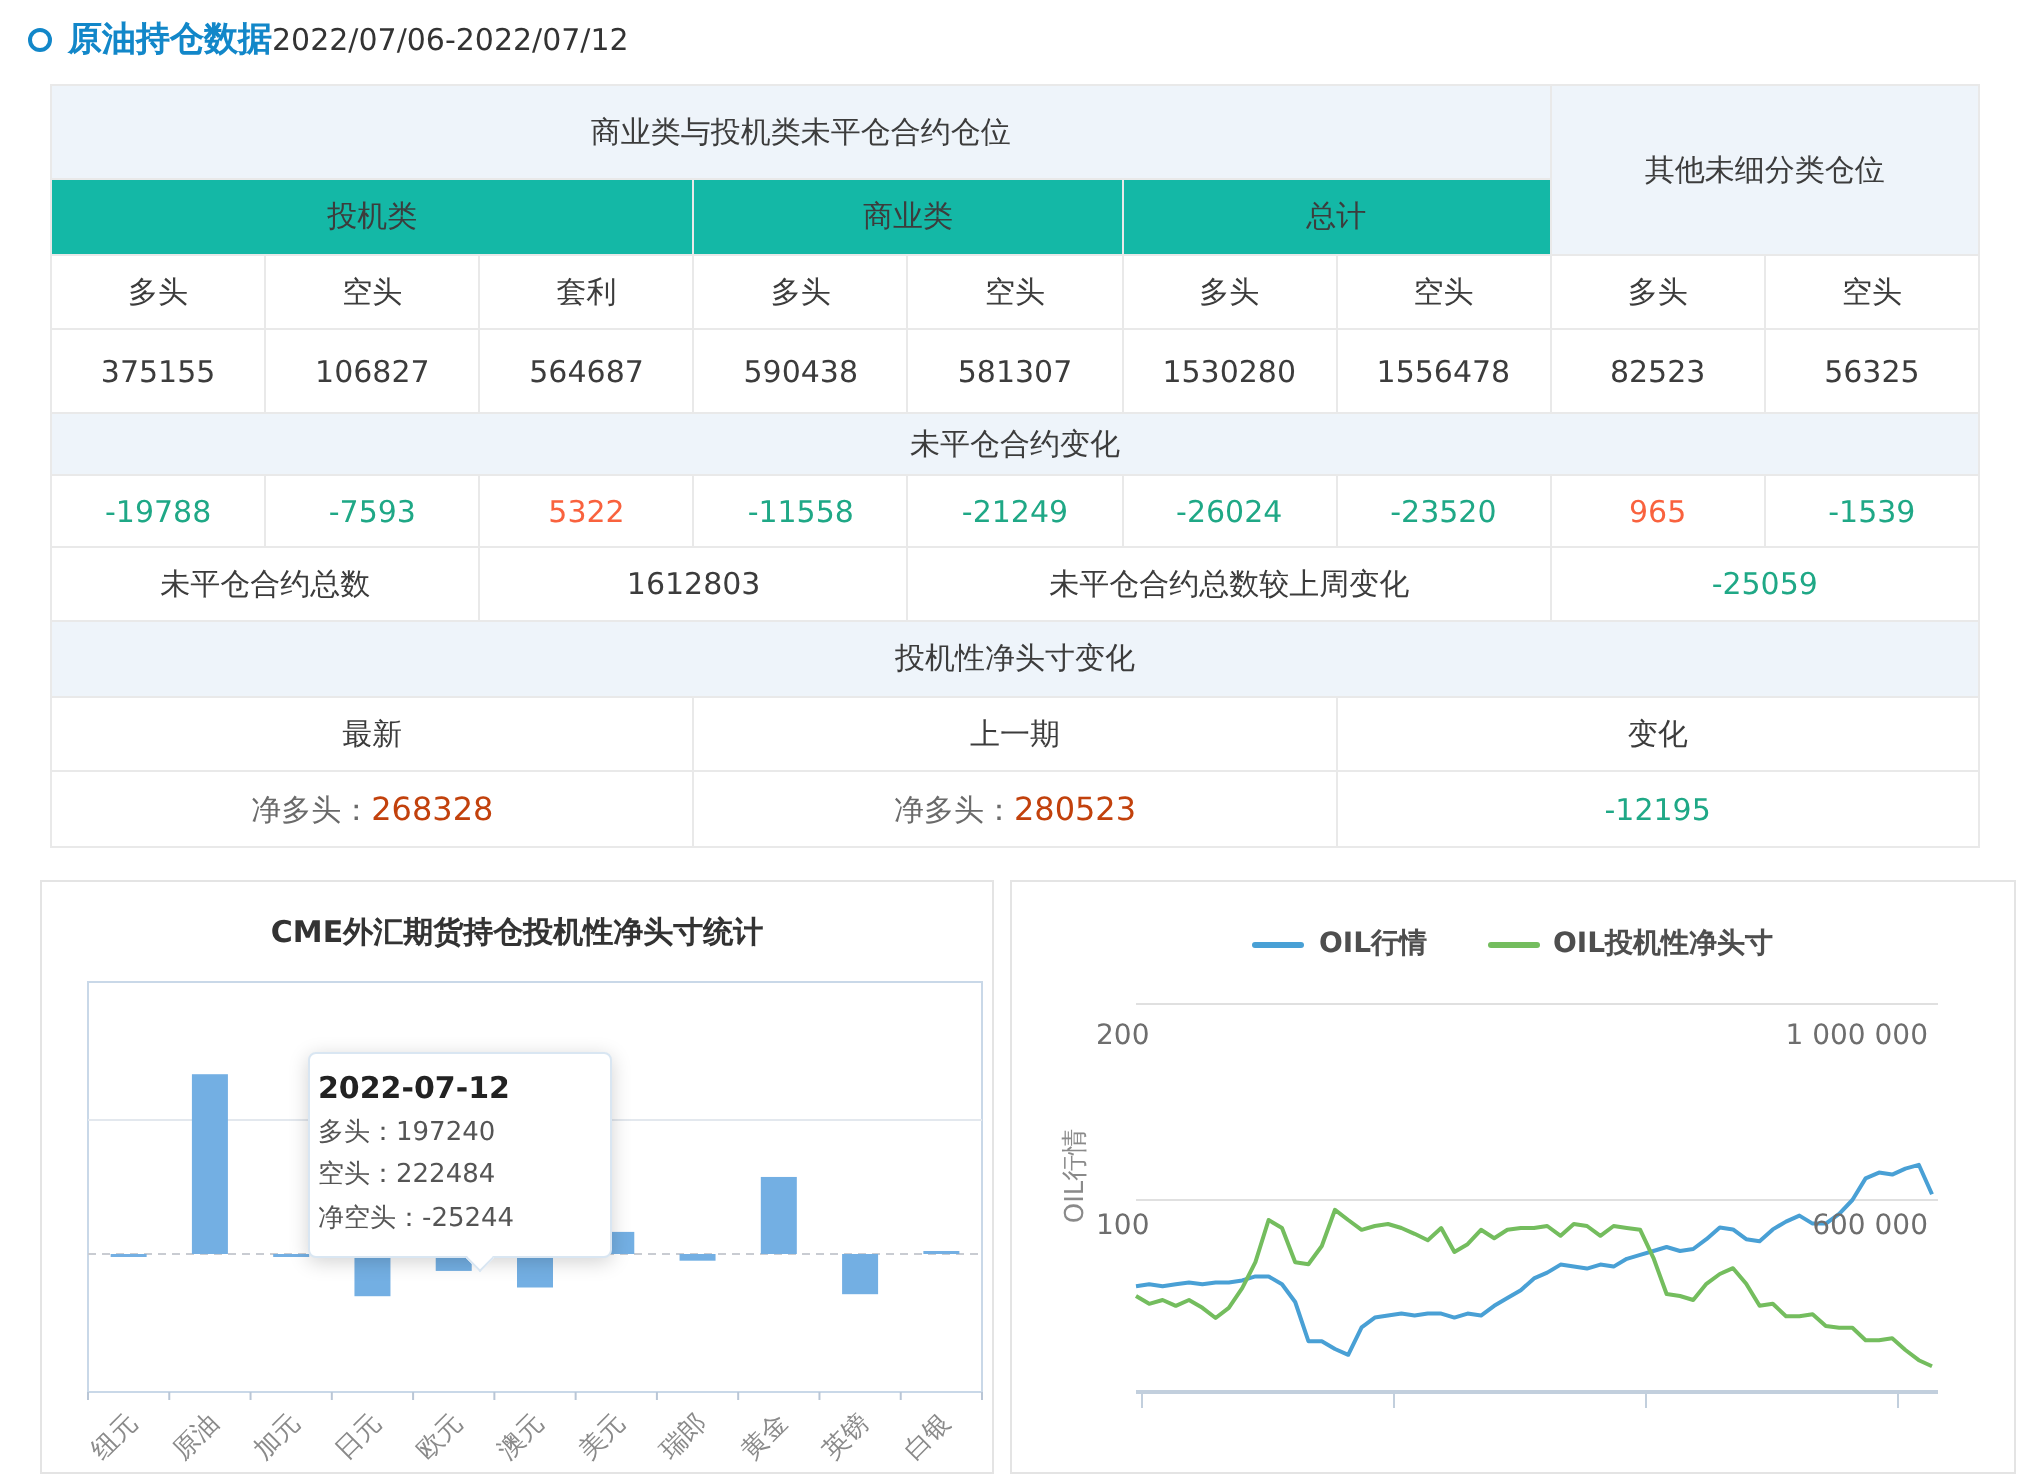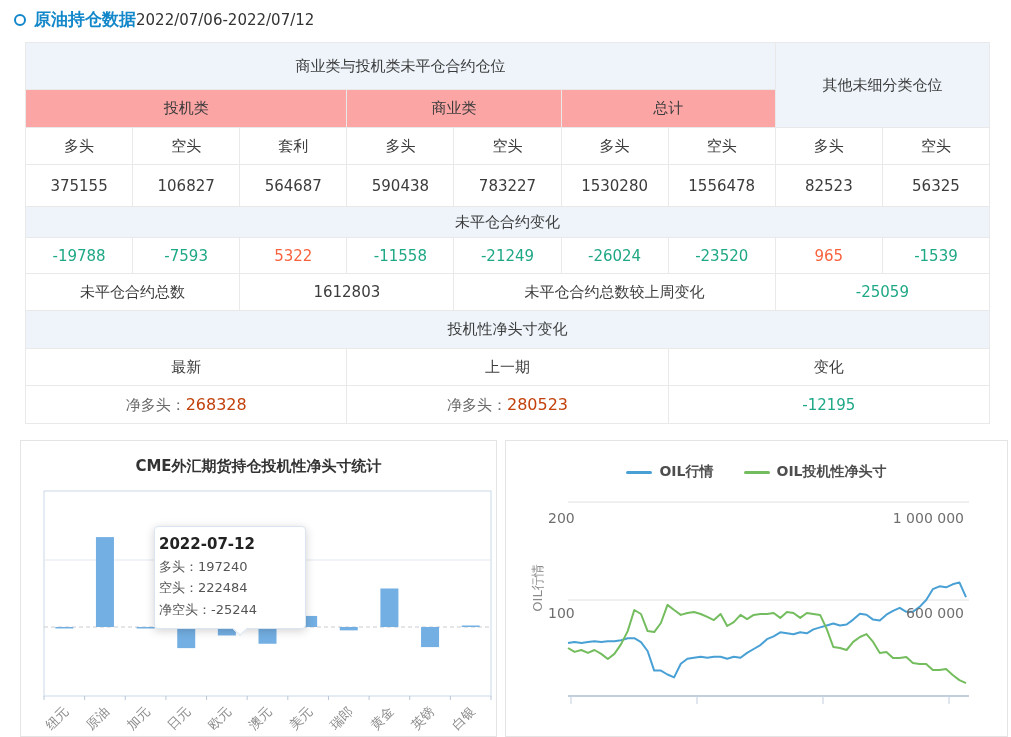--- a/index.html
+++ b/index.html
@@ -9,21 +9,21 @@
   
   .page-header { position:absolute; left:14px; top:8px; right:21px; display:flex; justify-content:flex-start; align-items:center; }
   .page-title { display:flex; align-items:center; gap:8px; color:#1287c9; font-size:17px; font-weight:bold; }
   .circle-icon { width:12px; height:12px; border:2px solid #1287c9; border-radius:50%; display:inline-block; }
   .date-range { color:#333; font-size:15px; }
 
   
   table.pos-table { position:absolute; left:25px; top:42px; width:965px; border-collapse:collapse; table-layout:fixed; }
   .pos-table td, .pos-table th { border:1px solid #e9e9e9; text-align:center; font-size:15px; font-weight:normal; color:#3c3c3c; padding:0 2px; }
   .sec { background:#eef4fa; color:#1287c9; font-weight:bold; }
-  .grp { font-weight:bold; color:#3c3c3c; background:#fca5a5; }
+  .grp { font-weight:bold; color:#3c3c3c; background:#14b8a6; }
   .colhead { color:#909090; }
   .bold { font-weight:bold; }
   .orange { color:#c2410c; }
   .grayl { color:#6a6a6a; }
   .num { font-size:16px; }
   .sign.pos { color:#f9623e; }
   .sign.neg { color:#1fa886; }
 
   
   .panel { position:absolute; top:440px; background:#fff; border:1px solid #e4e4e4; overflow:hidden; }
@@ -78,21 +78,21 @@
       <th class="colhead">多头</th>
       <th class="colhead">空头</th>
       <th class="colhead">多头</th>
       <th class="colhead">空头</th>
     </tr>
     <tr style="height:42px;">
       <td class="orange num">375155</td>
       <td class="orange num">106827</td>
       <td class="orange num">564687</td>
       <td class="orange num">590438</td>
-      <td class="orange num">783227</td>
+      <td class="orange num">581307</td>
       <td class="orange num">1530280</td>
       <td class="orange num">1556478</td>
       <td class="orange num">82523</td>
       <td class="orange num">56325</td>
     </tr>
     <tr style="height:31px;">
       <td colspan="9" class="sec">未平仓合约变化</td>
     </tr>
     <tr style="height:36px;">
       <td class="sign num neg">-19788</td>

